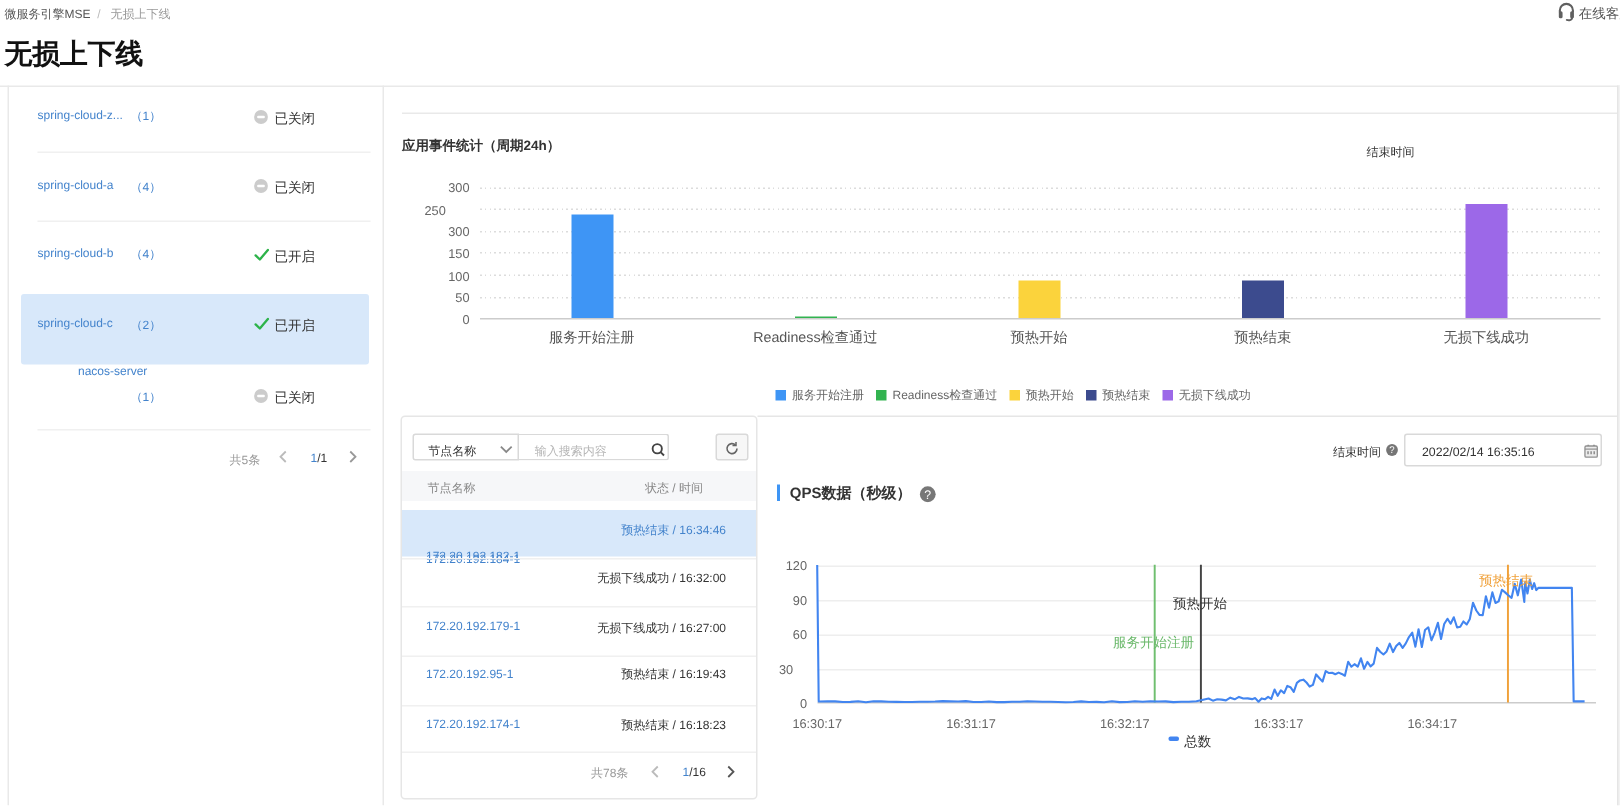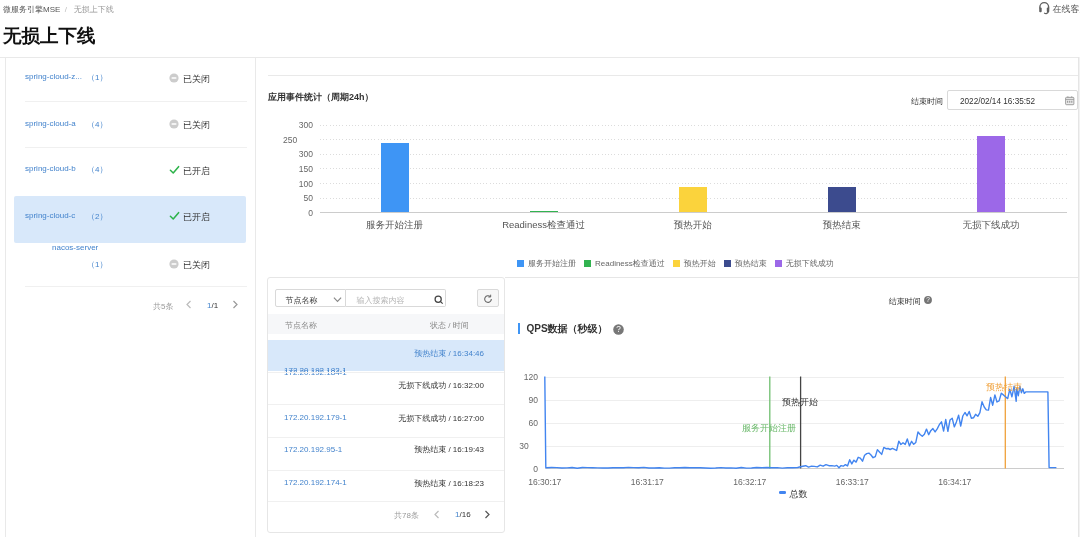--- a/index.html
+++ b/index.html
@@ -82,33 +82,20 @@
       <path d="M5.5 1 L2 4.5 L5.5 8"></path>
     </svg>
 <div class="abs" style="left:207px;top:300.5px;font-size:8px;"><span class="blue">1</span><span style="color:#333;">/1</span></div>
 <svg class="abs" style="left:231px;top:300px;" width="8" height="9" viewBox="0 0 8 9" fill="none" stroke="#999" stroke-width="1.2">
       <path d="M2.5 1 L6 4.5 L2.5 8"></path>
     </svg>
 
 <div class="hline" style="left:268px;top:75px;width:810px;"></div>
 <div class="abs" style="left:268px;top:90.5px;font-size:9px;font-weight:600;color:#333;">应用事件统计（周期24h）</div>
 <div class="abs" style="left:911px;top:95.5px;font-size:8px;color:#333;">结束时间</div>
-<div class="abs" style="left:947px;top:90px;width:131px;height:20px;border:1px solid #d9d9d9;border-radius:2px;background:#fff;">
-  <div class="abs" style="left:12px;top:6px;font-size:8.2px;color:#333;">2022/02/14 16:35:52</div>
-  <svg class="abs" style="left:117px;top:5px;" width="9.5" height="9.5" viewBox="0 0 12 12" fill="none">
-        <path d="M3.6 0.6 V2.4 M8.4 0.6 V2.4" stroke="#8f8f8f" stroke-width="1.5"></path>
-        <rect x="0.8" y="1.7" width="10.4" height="9.3" rx="1" fill="#ececec" stroke="#909090" stroke-width="1.1"></rect>
-        <line x1="0.8" y1="4.3" x2="11.2" y2="4.3" stroke="#909090" stroke-width="1"></line>
-        <g stroke="#8f8f8f" stroke-width="1.3">
-          <line x1="3.4" y1="6" x2="3.4" y2="8.6"></line>
-          <line x1="6" y1="6" x2="6" y2="8.6"></line>
-          <line x1="8.6" y1="6" x2="8.6" y2="8.6"></line>
-        </g>
-      </svg>
-</div>
 <div class="abs" style="left:283px;top:120.1px;width:30px;font-size:8.5px;color:#666;text-align:right;">300</div>
 <div class="grid-dot" style="left:320px;top:124.6px;width:747px;"></div>
 <div class="abs" style="left:283px;top:134.7px;width:30px;font-size:8.5px;color:#666;text-align:left;">250</div>
 <div class="grid-dot" style="left:320px;top:139.2px;width:747px;"></div>
 <div class="abs" style="left:283px;top:149.3px;width:30px;font-size:8.5px;color:#666;text-align:right;">300</div>
 <div class="grid-dot" style="left:320px;top:153.8px;width:747px;"></div>
 <div class="abs" style="left:283px;top:163.9px;width:30px;font-size:8.5px;color:#666;text-align:right;">150</div>
 <div class="grid-dot" style="left:320px;top:168.4px;width:747px;"></div>
 <div class="abs" style="left:283px;top:178.5px;width:30px;font-size:8.5px;color:#666;text-align:right;">100</div>
 <div class="grid-dot" style="left:320px;top:183.0px;width:747px;"></div>
@@ -182,20 +169,33 @@
 <div class="abs" style="left:455px;top:510px;font-size:8px;"><span class="blue">1</span><span style="color:#333;">/16</span></div>
 <svg class="abs" style="left:483px;top:510px;" width="8" height="9" viewBox="0 0 8 9" fill="none" stroke="#555" stroke-width="1.2">
       <path d="M2.5 1 L6 4.5 L2.5 8"></path>
     </svg>
 
 <div class="abs" style="left:888.7px;top:295.5px;font-size:8px;color:#333;">结束时间</div>
 <svg class="abs" style="left:924px;top:295.8px;" width="8" height="8" viewBox="0 0 10 10">
       <circle cx="5" cy="5" r="4.9" fill="#757575"></circle>
       <text x="5" y="7.8" font-size="8" fill="#fff" text-anchor="middle" font-family="Liberation Sans">?</text>
     </svg>
+<div class="abs" style="left:936px;top:289px;width:132px;height:21.5px;border:1px solid #d9d9d9;border-radius:2px;background:#fff;">
+      <div class="abs" style="left:11px;top:6.5px;font-size:8.2px;color:#333;">2022/02/14 16:35:16</div>
+      <svg class="abs" style="left:119px;top:6px;" width="9.5" height="9.5" viewBox="0 0 12 12" fill="none">
+        <path d="M3.6 0.6 V2.4 M8.4 0.6 V2.4" stroke="#8f8f8f" stroke-width="1.5"></path>
+        <rect x="0.8" y="1.7" width="10.4" height="9.3" rx="1" fill="#ececec" stroke="#909090" stroke-width="1.1"></rect>
+        <line x1="0.8" y1="4.3" x2="11.2" y2="4.3" stroke="#909090" stroke-width="1"></line>
+        <g stroke="#8f8f8f" stroke-width="1.3">
+          <line x1="3.4" y1="6" x2="3.4" y2="8.6"></line>
+          <line x1="6" y1="6" x2="6" y2="8.6"></line>
+          <line x1="8.6" y1="6" x2="8.6" y2="8.6"></line>
+        </g>
+      </svg>
+    </div>
 <div class="abs" style="left:517.8px;top:322.8px;width:2.6px;height:11.3px;background:#3e95f5;"></div>
 <div class="abs" style="left:526.5px;top:321.5px;font-size:10px;font-weight:600;color:#333;">QPS数据（秒级）</div>
 <svg class="abs" style="left:613px;top:324px;" width="11" height="11" viewBox="0 0 10 10">
       <circle cx="5" cy="5" r="4.8" fill="#777"></circle>
       <text x="5" y="7.6" font-size="7.5" fill="#fff" text-anchor="middle" font-family="Liberation Sans">?</text>
     </svg>
 <div class="abs" style="left:510px;top:372.1px;width:28px;font-size:8.5px;color:#666;text-align:right;">120</div>
 <div class="hline" style="left:545px;top:376.6px;width:519px;background:#eee;"></div>
 <div class="abs" style="left:510px;top:395.4px;width:28px;font-size:8.5px;color:#666;text-align:right;">90</div>
 <div class="hline" style="left:545px;top:399.9px;width:519px;background:#eee;"></div>

